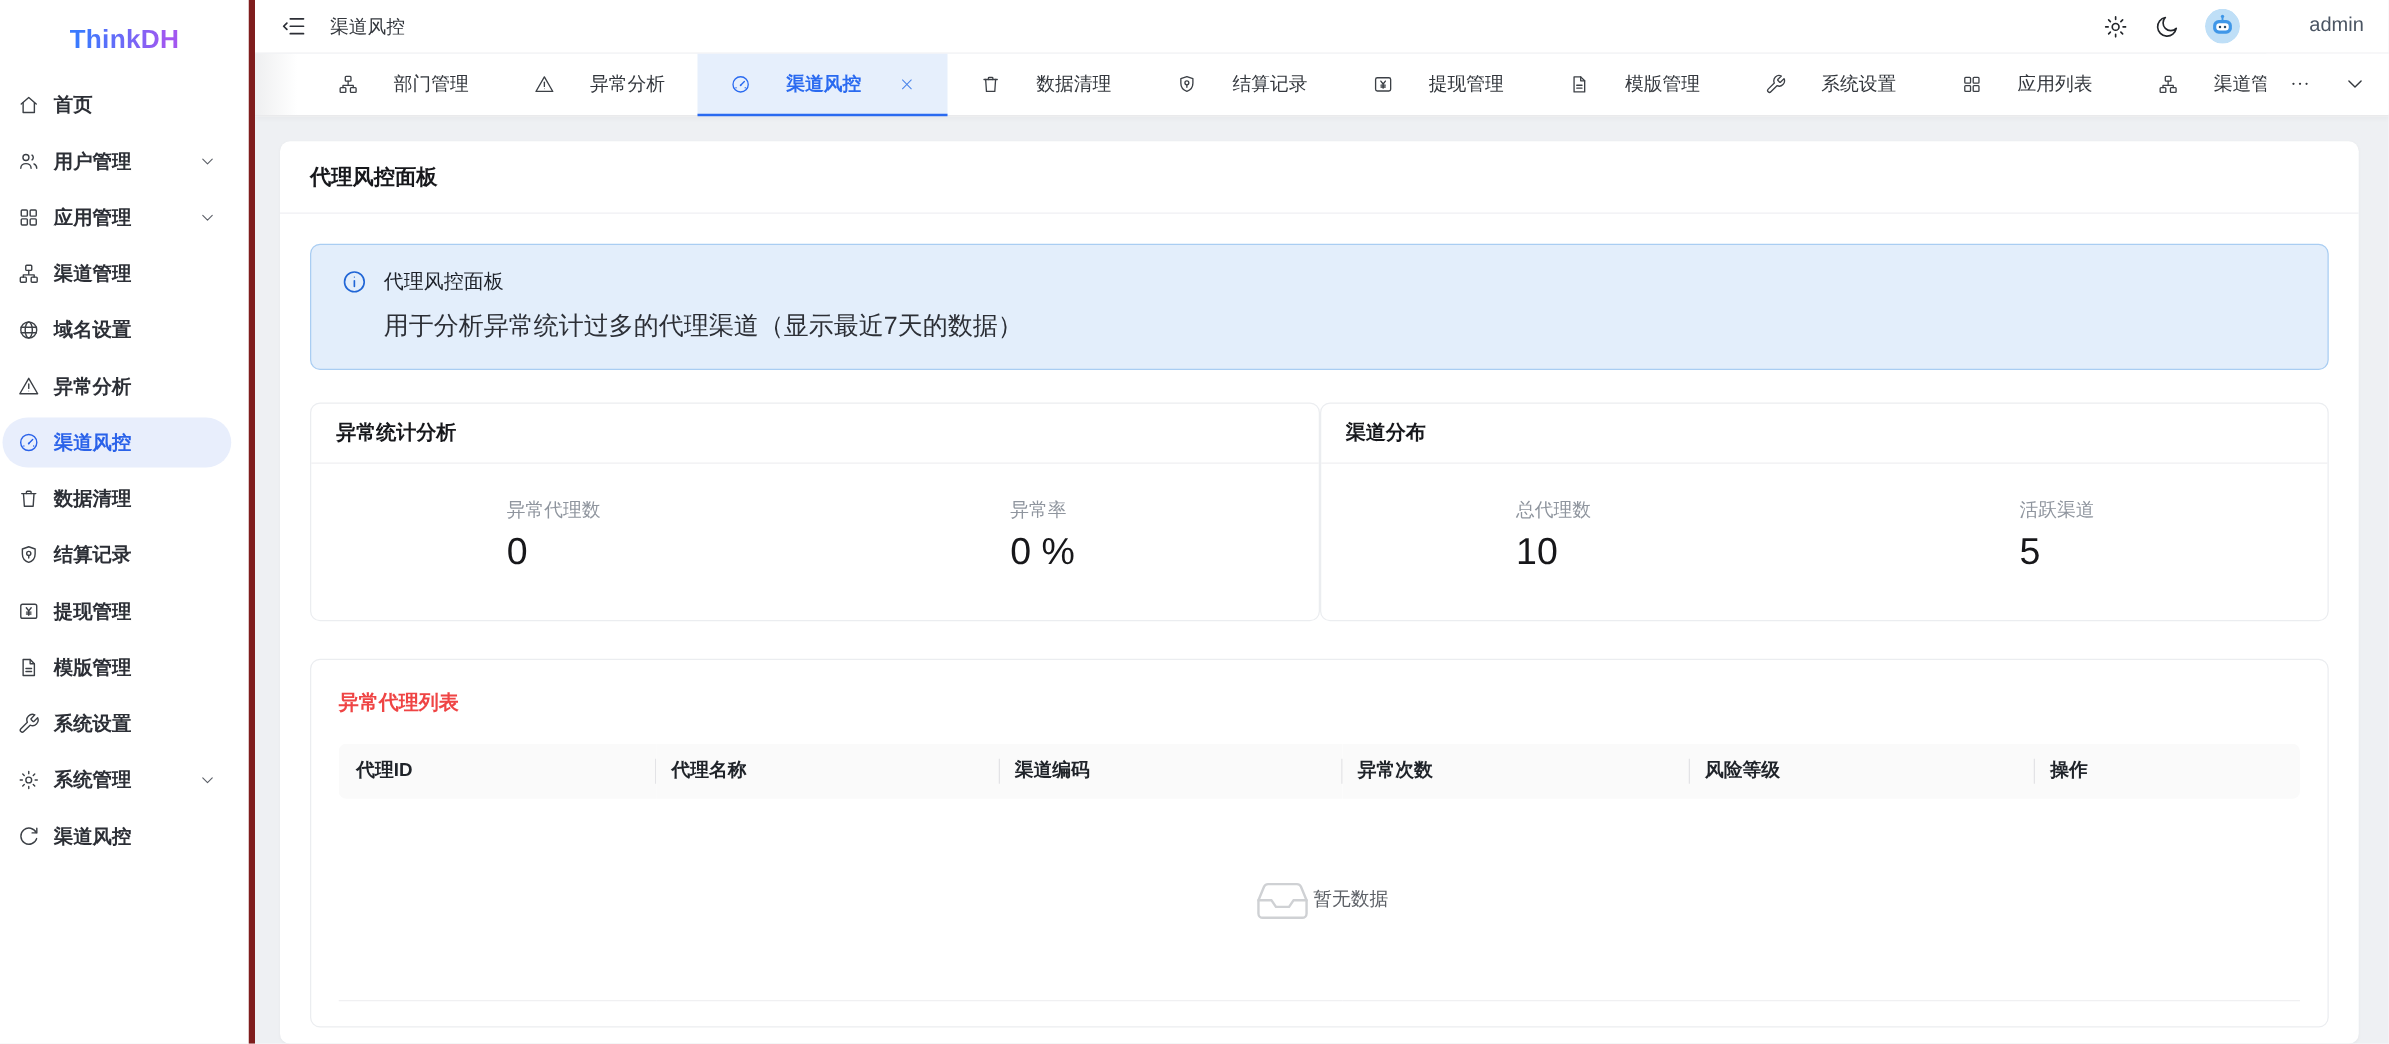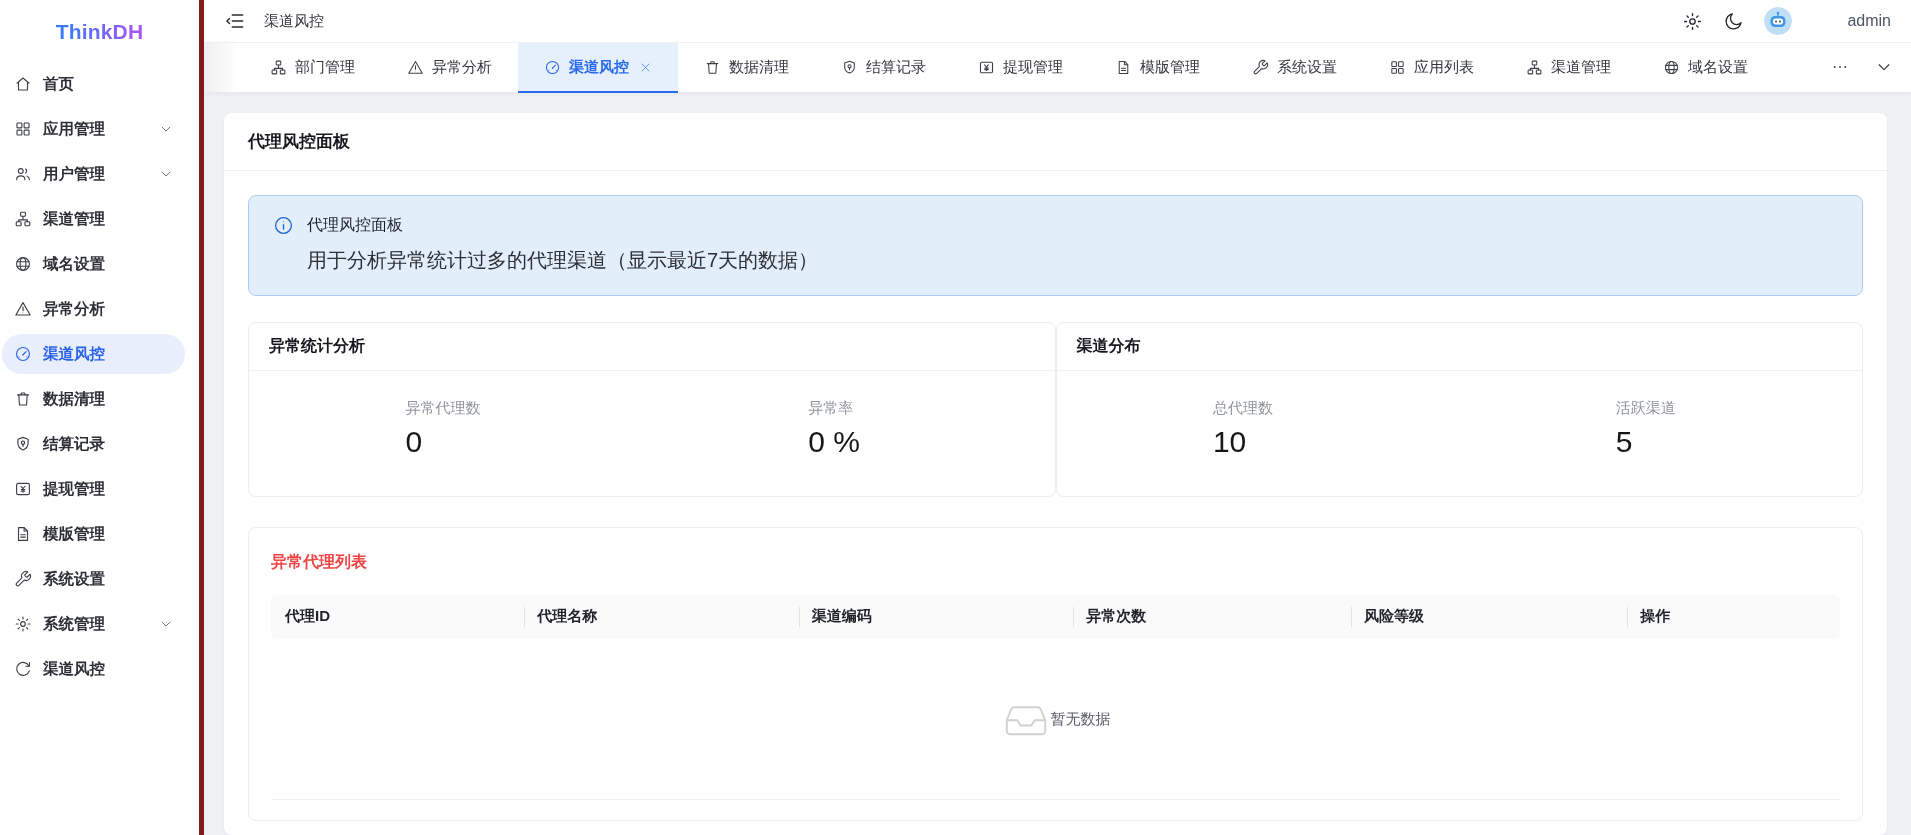--- a/index.html
+++ b/index.html
@@ -57,21 +57,21 @@
     position:relative; display:flex; align-items:stretch;
     box-shadow:0 2px 4px rgba(0,0,0,.03);
   }
   .tabbar-shadow {
     position:absolute; left:0; top:0; bottom:0; width:34px;
     background:linear-gradient(90deg, rgba(120,125,135,.12), rgba(120,125,135,0));
     pointer-events:none;
   }
   .tabs { display:flex; margin-left:40px; height:100%; }
   .tab {
-    display:flex; align-items:center; gap:8px; padding:0 26px;
+    display:flex; align-items:center; gap:28px; padding:0 26px;
     font-size:15px; color:#33373d; cursor:pointer; position:relative; white-space:nowrap;text-align:right;
   }
   .tab .tab-ic { width:17px; height:17px; color:#3c4046; }
   .tab.active { background:#e6effc; color:#2a6af0; font-weight:bold; }
   .tab.active .tab-ic { color:#2a6af0; }
   .tab.active::after {
     content:""; position:absolute; left:0; right:0; bottom:-1px; height:2px; background:#2a6af0;
   }
   .tab-close { width:13px; height:13px; color:#4a84ea; margin-left:2px; cursor:pointer; }
   .tab-controls {
@@ -147,43 +147,43 @@
           <svg viewBox="0 0 24 24" width="100%" height="100%" fill="none" stroke="currentColor" stroke-width="1.5" stroke-linecap="round" stroke-linejoin="round">
             <path d="M4 11 12 4l8 7"></path>
             <path d="M6 9.5V20h12V9.5"></path>
           </svg>
         </span>
       <span class="nav-label">首页</span>
     </div>
     <div class="nav-item">
       <span class="nav-ic">
           <svg viewBox="0 0 24 24" width="100%" height="100%" fill="none" stroke="currentColor" stroke-width="1.5" stroke-linecap="round" stroke-linejoin="round">
+            <circle cx="9" cy="8" r="3.2"></circle>
+            <path d="M3.5 19.5c0-3 2.5-5 5.5-5s5.5 2 5.5 5"></path>
+            <path d="M15.5 5.4a3.2 3.2 0 0 1 0 5.2"></path>
+            <path d="M17.5 14.9c1.8.7 3 2.4 3 4.6"></path>
+          </svg>
+        </span>
+      <span class="nav-label">用户管理</span>
+      <span class="nav-chevron">
+          <svg viewBox="0 0 24 24" width="100%" height="100%" fill="none" stroke="currentColor" stroke-width="1.5" stroke-linecap="round" stroke-linejoin="round">
+            <path d="m5.5 9 6.5 6.5L18.5 9"></path>
+          </svg>
+        </span>
+    </div>
+    <div class="nav-item">
+      <span class="nav-ic">
+          <svg viewBox="0 0 24 24" width="100%" height="100%" fill="none" stroke="currentColor" stroke-width="1.5" stroke-linecap="round" stroke-linejoin="round">
             <rect x="4" y="4" width="6.5" height="6.5" rx="1"></rect>
             <rect x="13.5" y="4" width="6.5" height="6.5" rx="1"></rect>
             <rect x="4" y="13.5" width="6.5" height="6.5" rx="1"></rect>
             <rect x="13.5" y="13.5" width="6.5" height="6.5" rx="1"></rect>
           </svg>
         </span>
       <span class="nav-label">应用管理</span>
-      <span class="nav-chevron">
-          <svg viewBox="0 0 24 24" width="100%" height="100%" fill="none" stroke="currentColor" stroke-width="1.5" stroke-linecap="round" stroke-linejoin="round">
-            <path d="m5.5 9 6.5 6.5L18.5 9"></path>
-          </svg>
-        </span>
-    </div>
-    <div class="nav-item">
-      <span class="nav-ic">
-          <svg viewBox="0 0 24 24" width="100%" height="100%" fill="none" stroke="currentColor" stroke-width="1.5" stroke-linecap="round" stroke-linejoin="round">
-            <circle cx="9" cy="8" r="3.2"></circle>
-            <path d="M3.5 19.5c0-3 2.5-5 5.5-5s5.5 2 5.5 5"></path>
-            <path d="M15.5 5.4a3.2 3.2 0 0 1 0 5.2"></path>
-            <path d="M17.5 14.9c1.8.7 3 2.4 3 4.6"></path>
-          </svg>
-        </span>
-      <span class="nav-label">用户管理</span>
       <span class="nav-chevron">
           <svg viewBox="0 0 24 24" width="100%" height="100%" fill="none" stroke="currentColor" stroke-width="1.5" stroke-linecap="round" stroke-linejoin="round">
             <path d="m5.5 9 6.5 6.5L18.5 9"></path>
           </svg>
         </span>
     </div>
     <div class="nav-item">
       <span class="nav-ic">
           <svg viewBox="0 0 24 24" width="100%" height="100%" fill="none" stroke="currentColor" stroke-width="1.5" stroke-linecap="round" stroke-linejoin="round">
             <rect x="8.8" y="3" width="6.4" height="5.4" rx="1"></rect>

